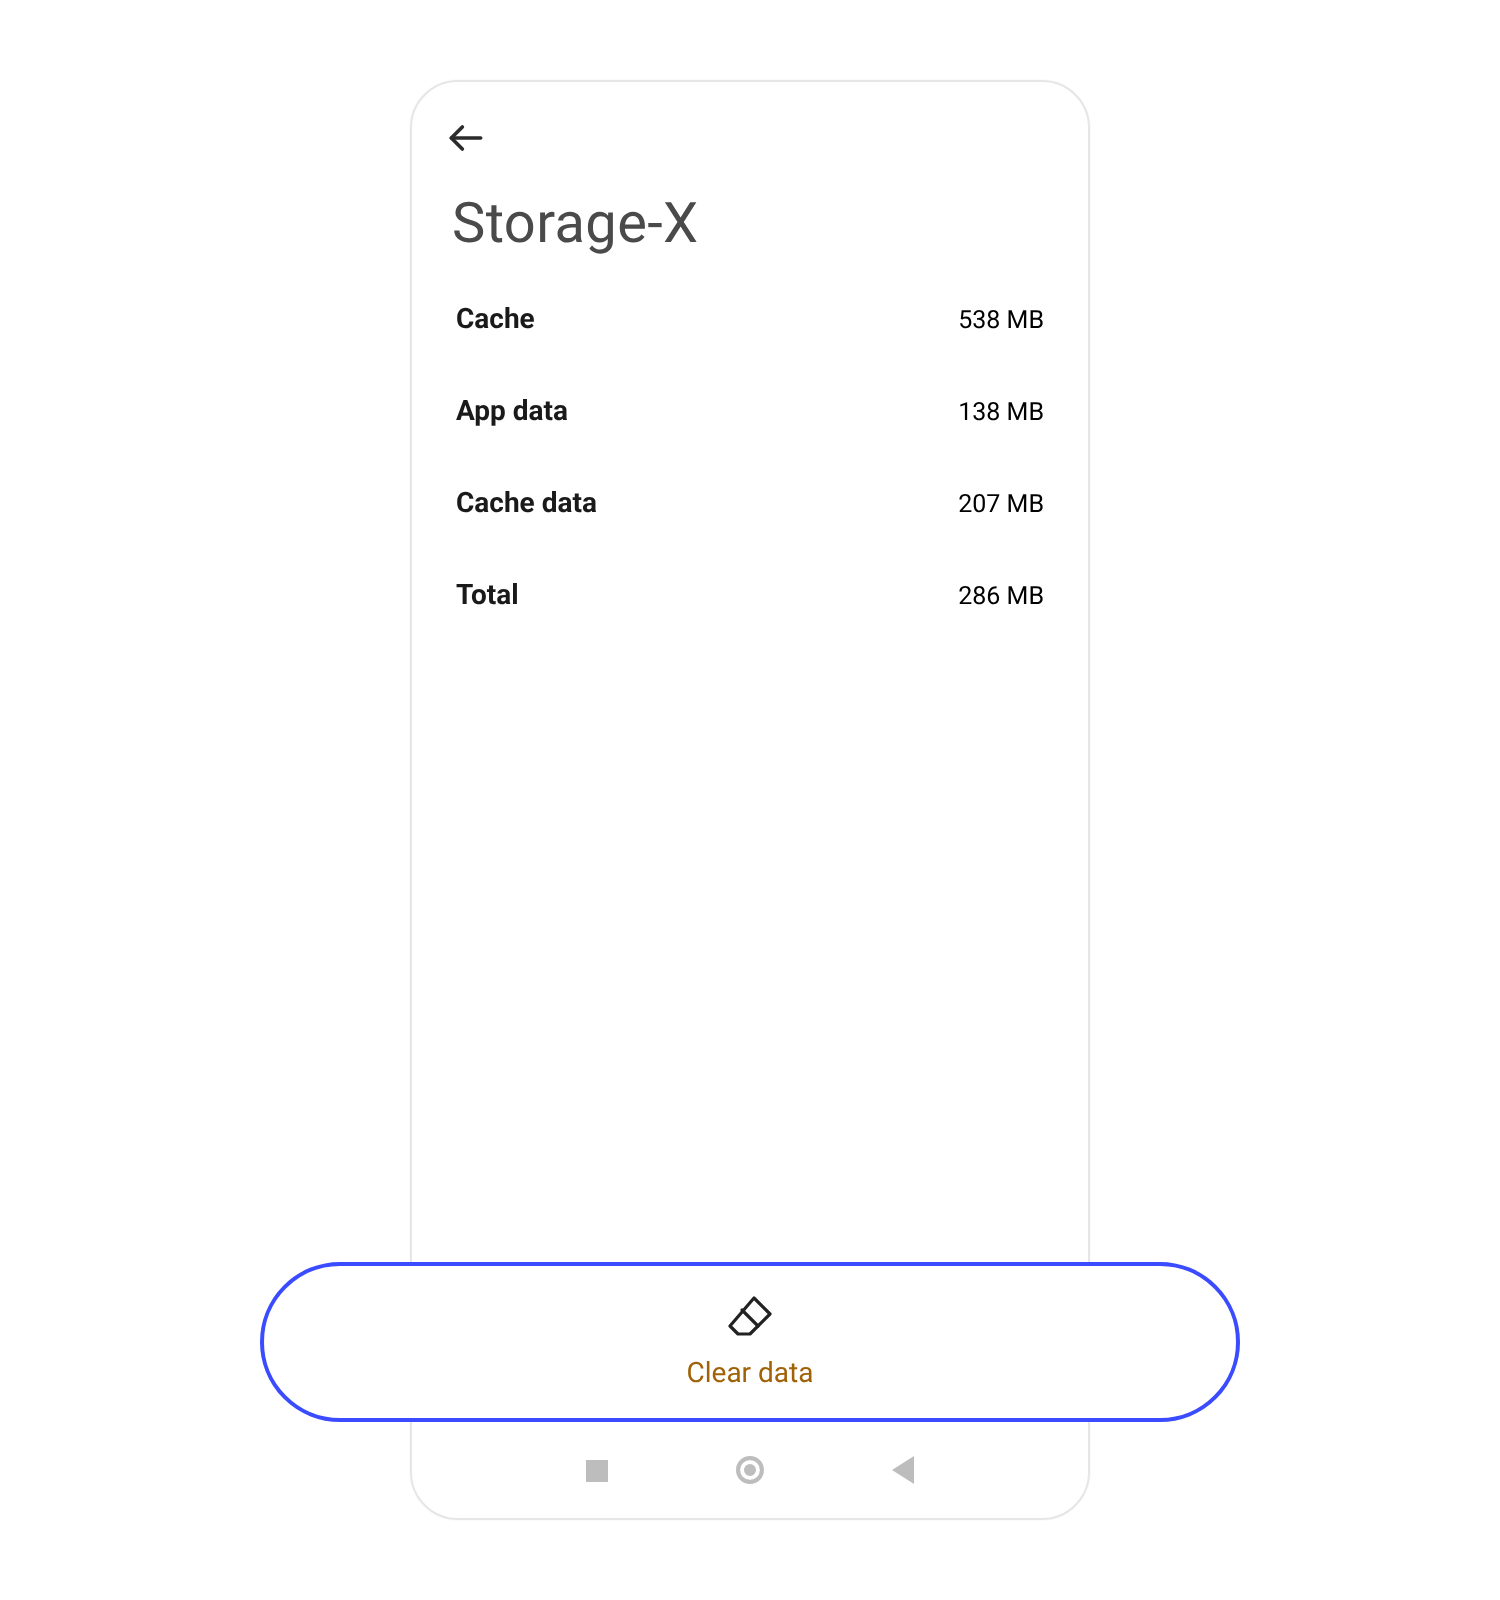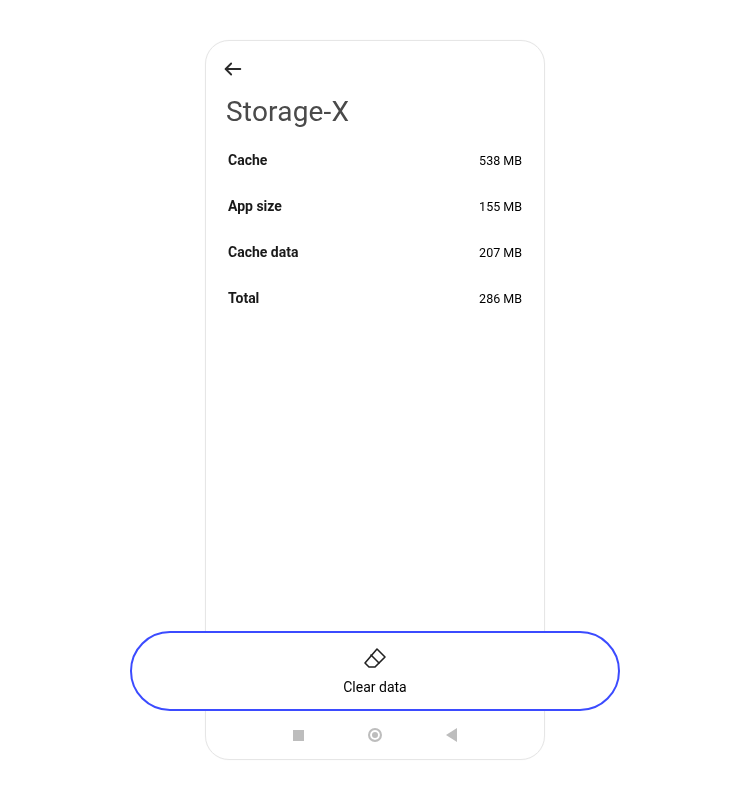--- a/index.html
+++ b/index.html
@@ -92,21 +92,21 @@
     justify-content: center;
     gap: 6px;
     cursor: pointer;
     box-shadow: 0 0 0 0 rgba(0,0,0,0);
   }
   .clear-btn .icon {
     color: #222;
   }
   .clear-btn .lbl {
     font-size: 14px;
-    color: #000000;
+    color: #a16207;
   }
   .navbar {
     position: absolute;
     bottom: 10px;
     left: 0; right: 0;
     height: 28px;
     display: flex;
     align-items: center;
     justify-content: center;
     gap: 64px;
@@ -147,22 +147,22 @@
     <div class="title">
       <h1>Storage-X</h1>
     </div>
 
     <div class="rows">
       <div class="row">
         <span class="label">Cache</span>
         <span class="value">538 MB</span>
       </div>
       <div class="row">
-        <span class="label">App size</span>
-        <span class="value">155 MB</span>
+        <span class="label">App data</span>
+        <span class="value">138 MB</span>
       </div>
       <div class="row">
         <span class="label">Cache data</span>
         <span class="value">207 MB</span>
       </div>
       <div class="row">
         <span class="label">Total</span>
         <span class="value">286 MB</span>
       </div>
     </div>

